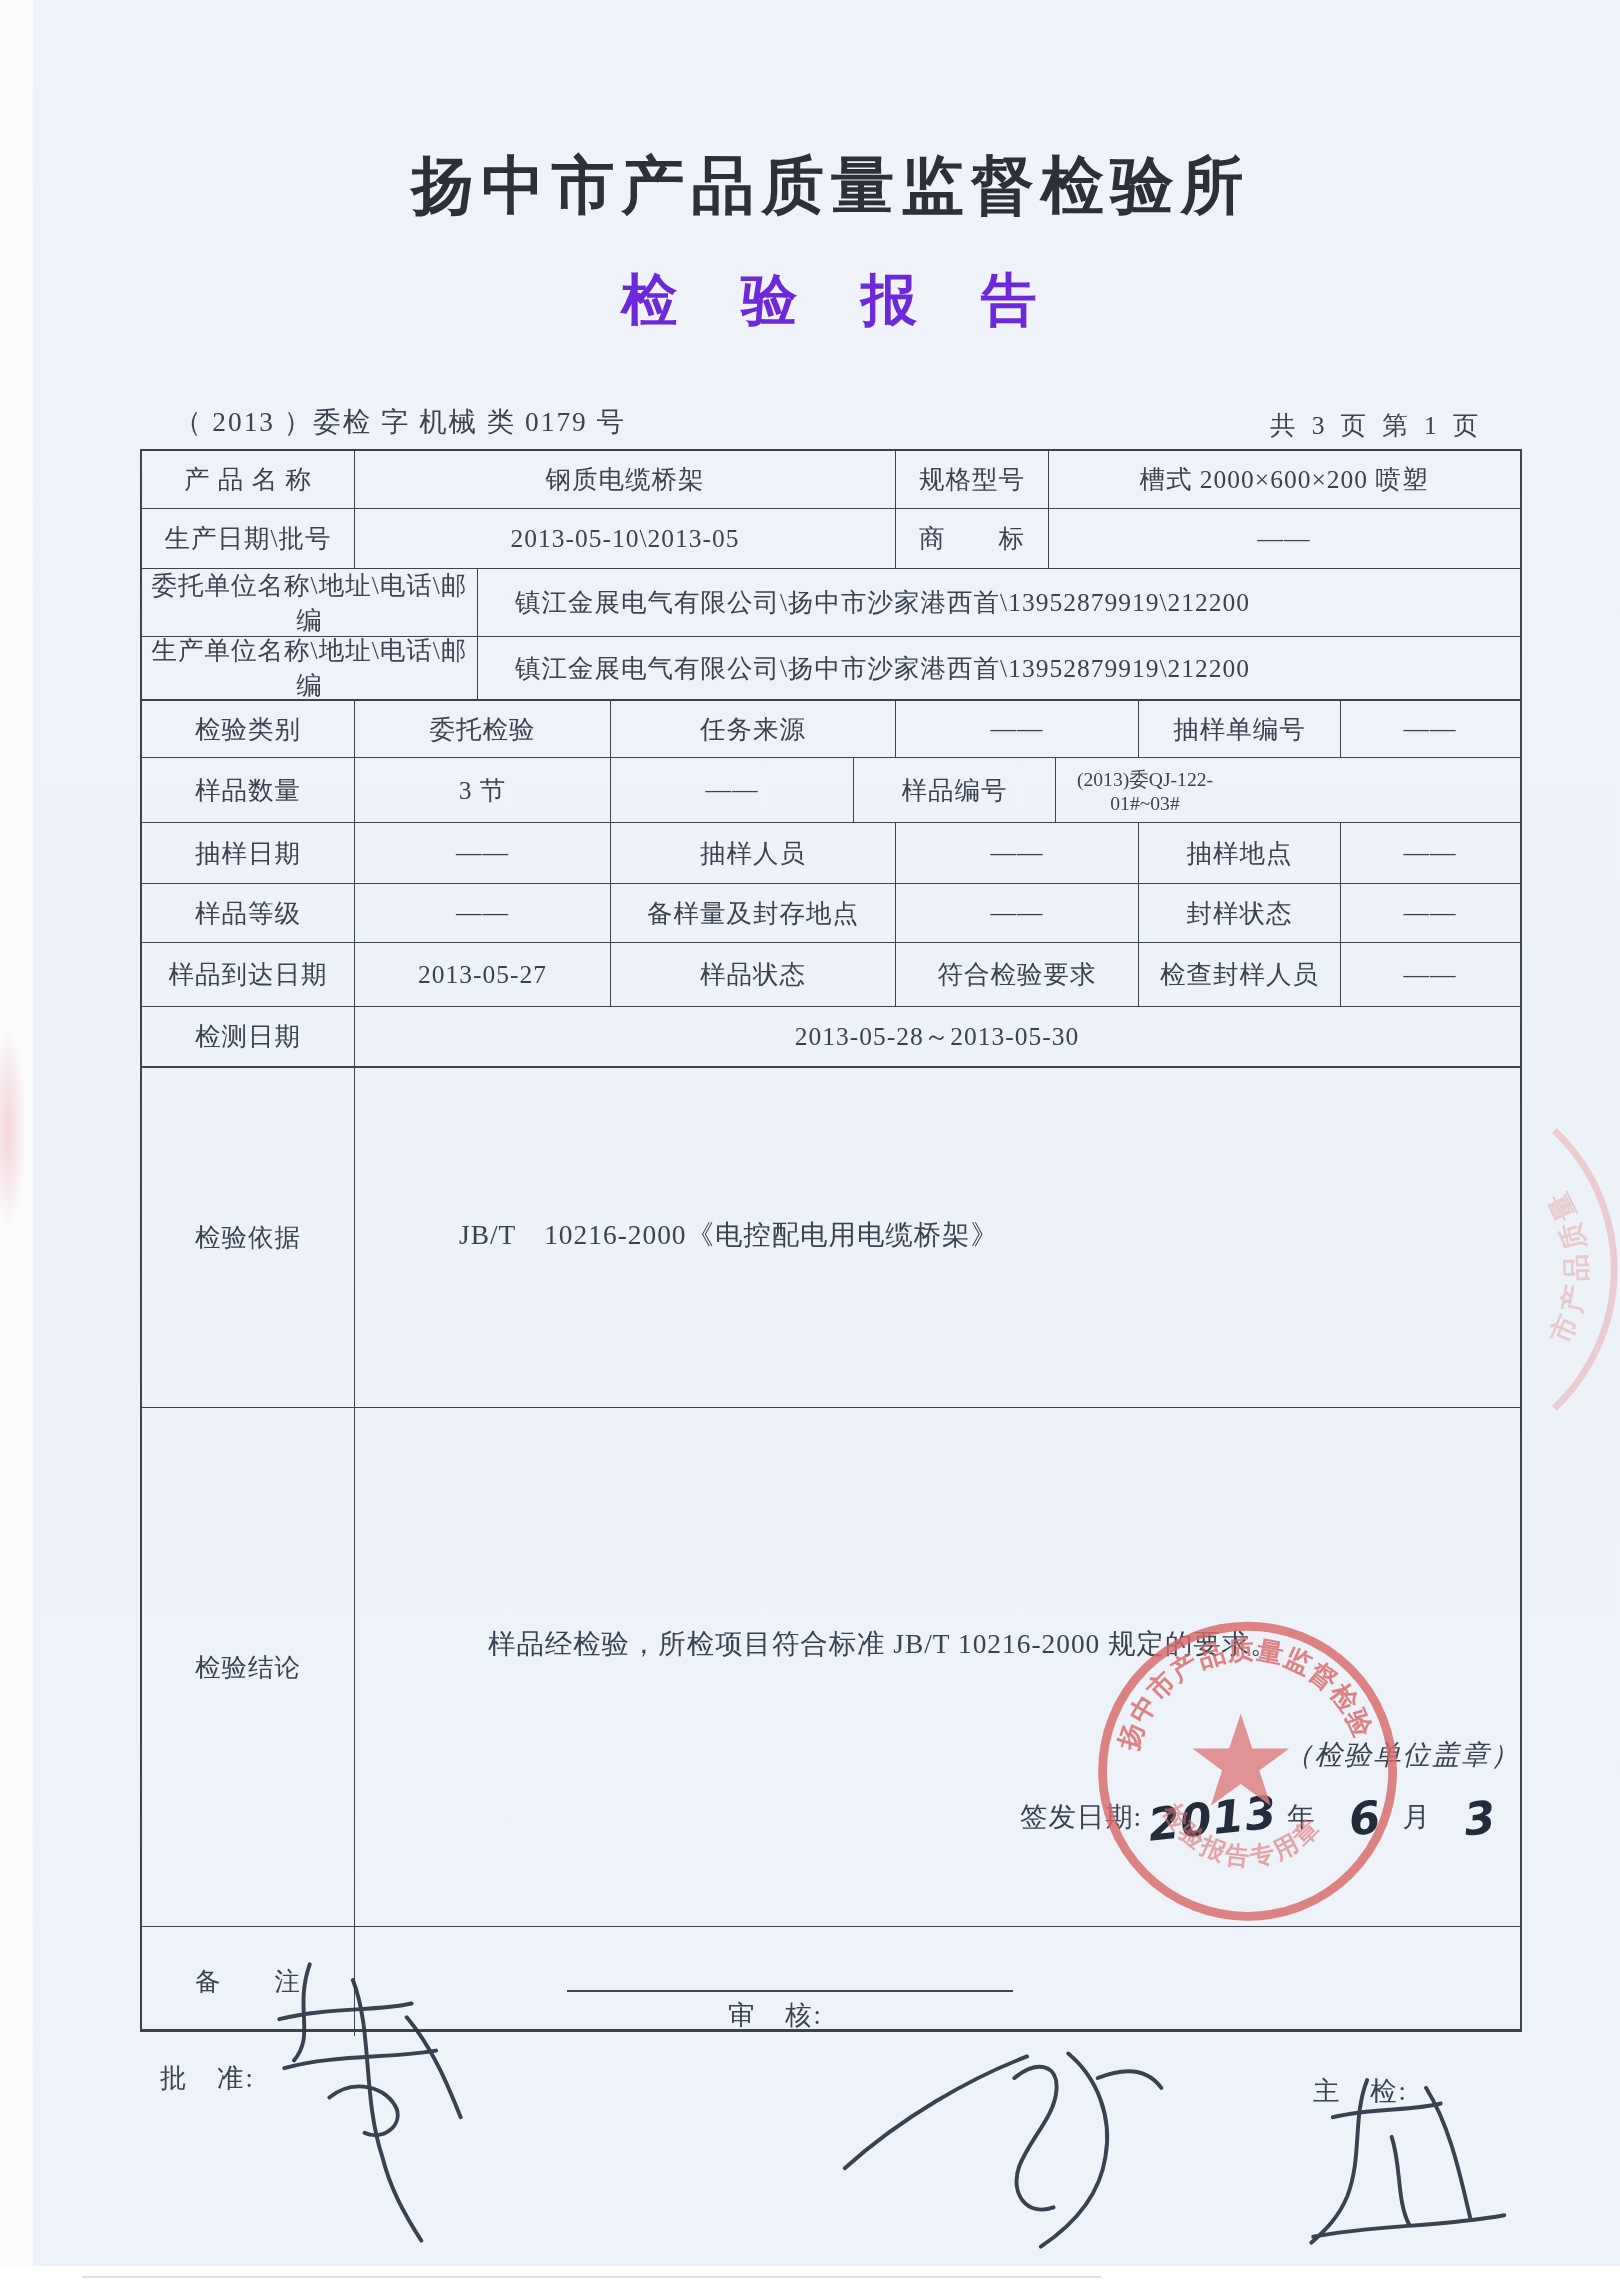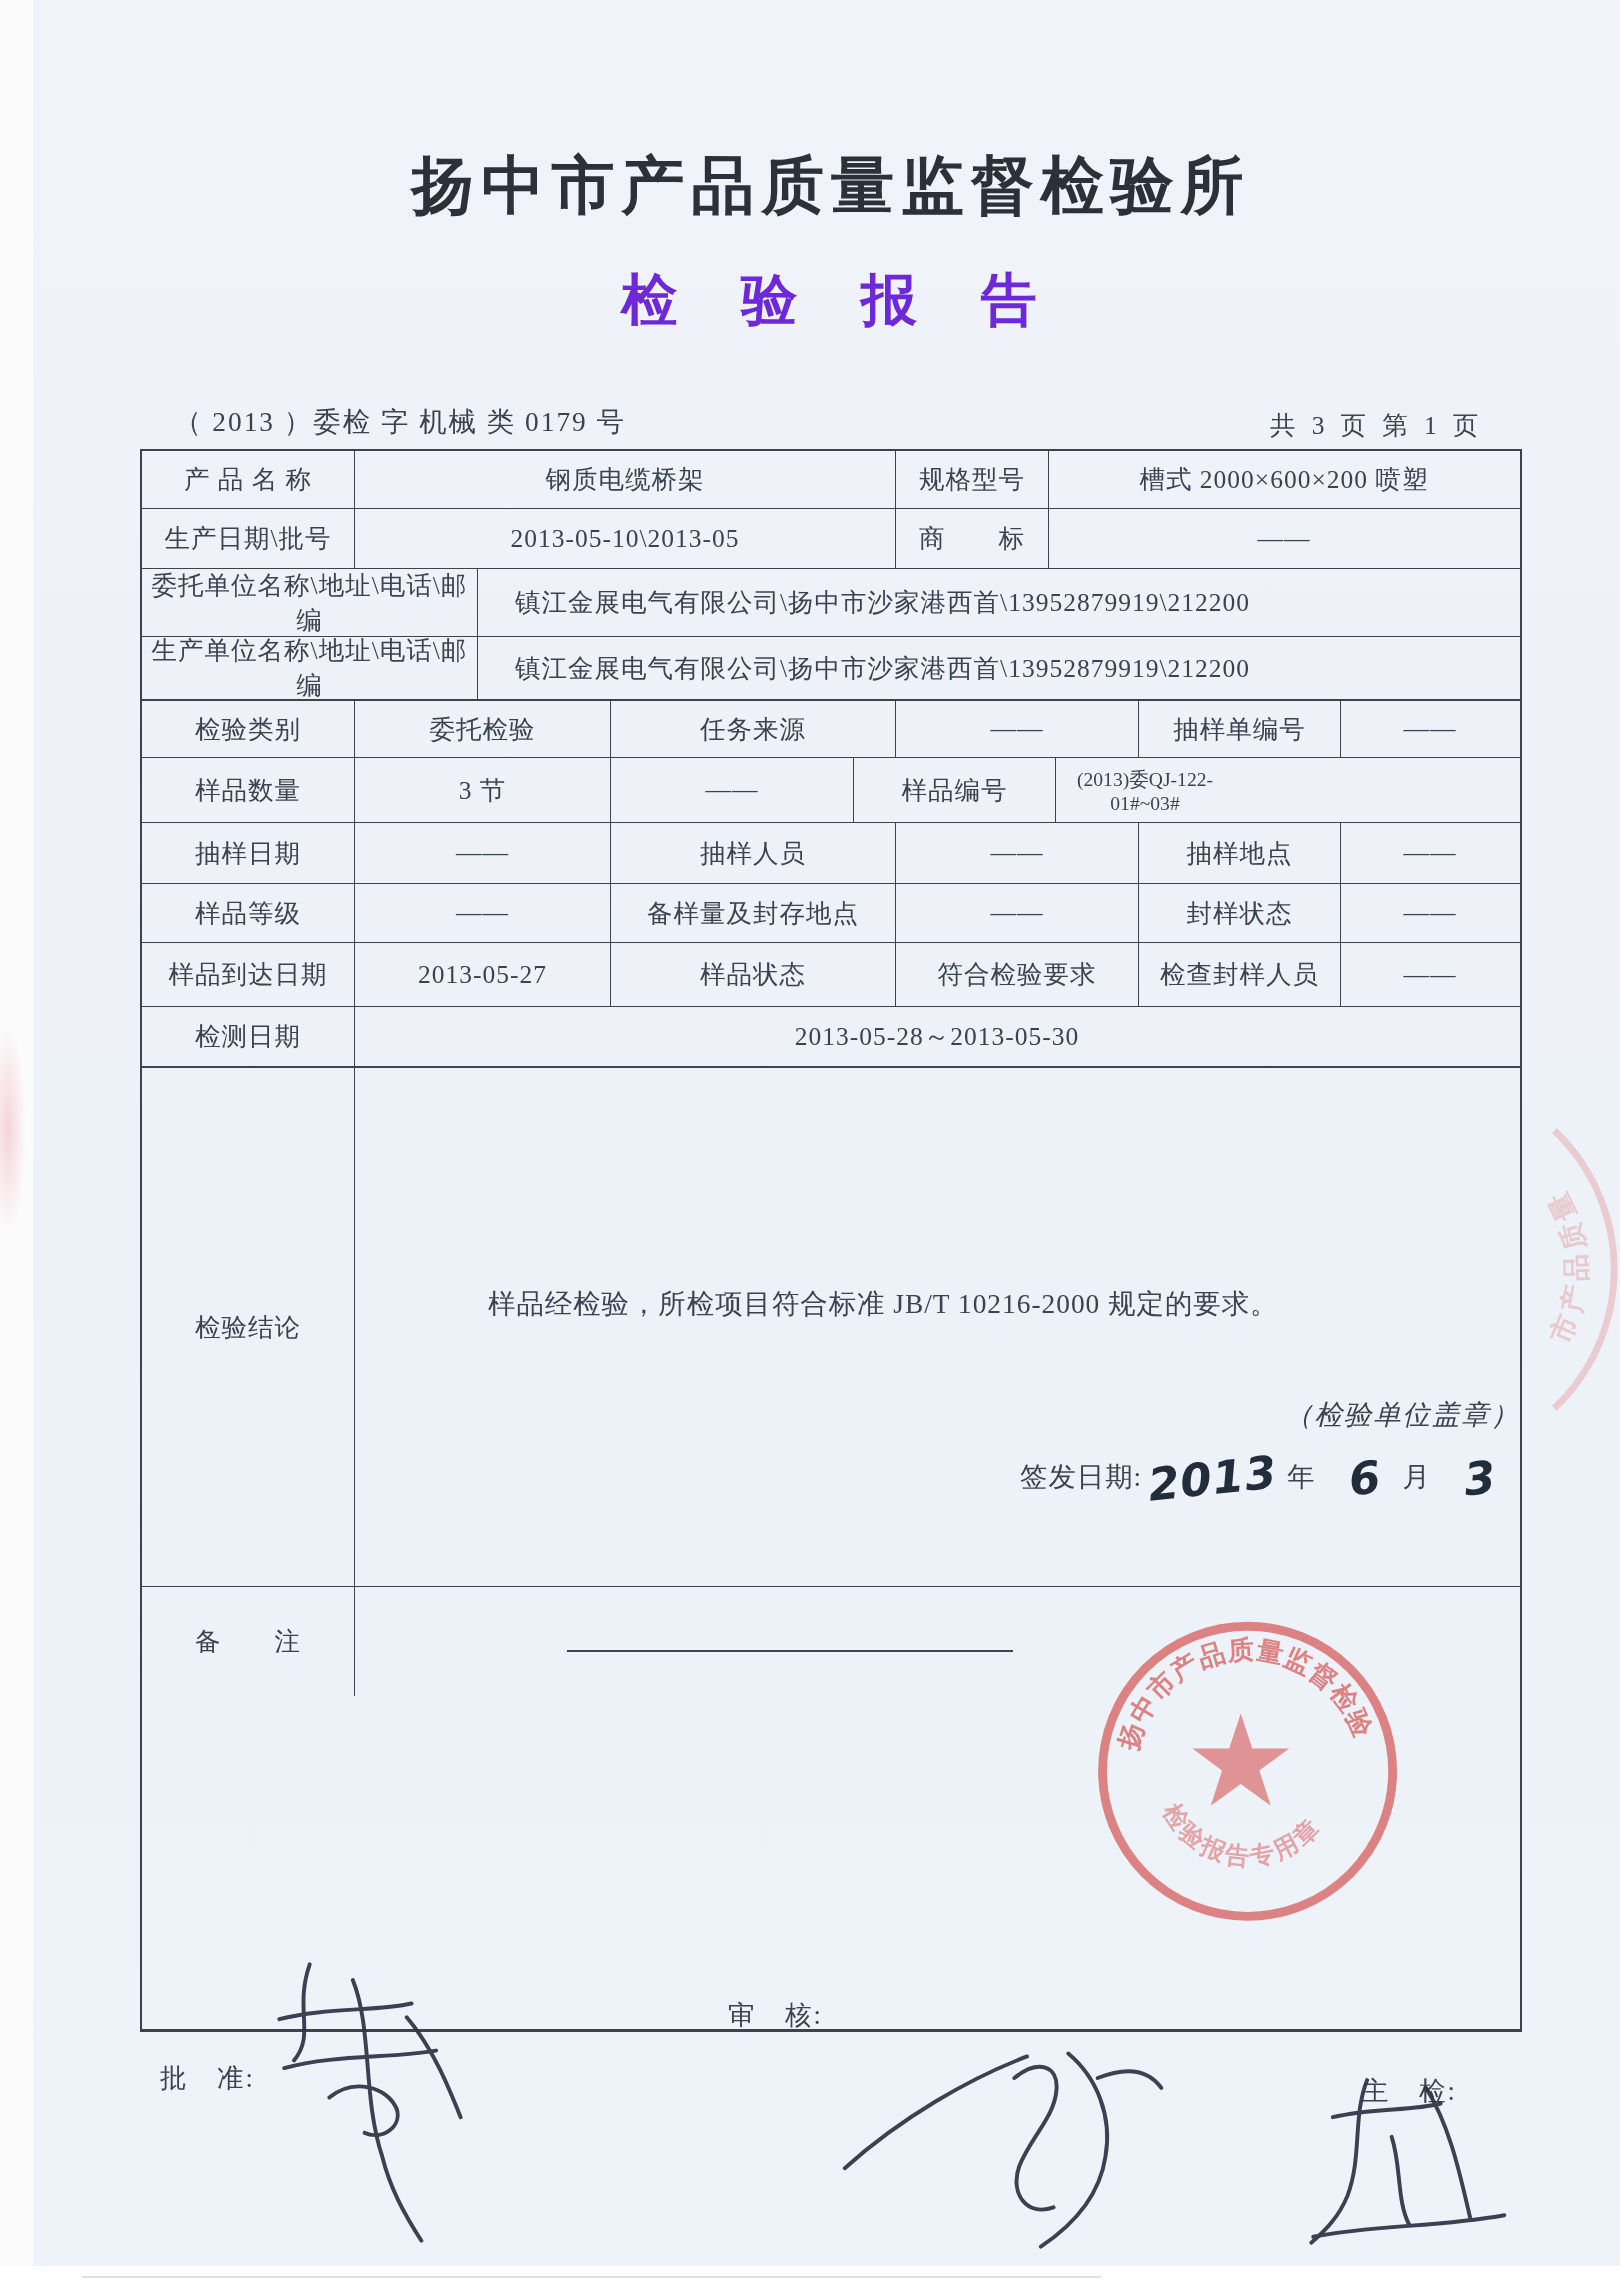--- a/index.html
+++ b/index.html
@@ -130,41 +130,45 @@
       <div class="cell" style="width:243px">符合检验要求</div>
       <div class="cell" style="width:202px">检查封样人员</div>
       <div class="cell" style="width:178px">——</div>
     </div>
 
     <div class="trow thick" style="height:61px">
       <div class="cell" style="width:213px">检测日期</div>
       <div class="cell" style="width:1164px">2013-05-28～2013-05-30</div>
     </div>
 
+    <div class="trow" style="height:340px">
+      <div class="cell" style="width:213px">检验依据</div>
+      <div class="cell basis-value" style="width:1164px">JB/T　10216-2000《电控配电用电缆桥架》</div>
+    </div>
 
     <div class="trow" style="height:519px">
       <div class="cell" style="width:213px">检验结论</div>
       <div class="cell rel" style="width:1164px">
         <div class="concl-text">样品经检验，所检项目符合标准 JB/T 10216-2000 规定的要求。</div>
         <div class="stamp-note">（检验单位盖章）</div>
         <div class="issue-line"><span>签发日期:</span><span class="hw yr">2013</span><span>年</span><span class="hw mo">6</span><span>月</span><span class="hw dy">3</span></div>
       </div>
     </div>
 
     <div class="trow" style="height:109px">
       <div class="cell" style="width:213px">备　　注</div>
       <div class="cell rel" style="width:1164px">
         <div class="remark-underline"></div>
       </div>
     </div>
   </div>
 
   <div class="sig-label" style="left:160px;top:2060px">批　准:</div>
   <div class="sig-label" style="left:728px;top:1997px">审　核:</div>
-  <div class="sig-label" style="left:1362px;top:2073px">主　检:</div>
+  <div class="sig-label" style="left:1313px;top:2073px">主　检:</div>
 
   <svg class="overlay" viewBox="0 0 1653 2338" xmlns="http://www.w3.org/2000/svg">
 
     <g opacity="0.82">
       <circle cx="1273" cy="1807" r="148" fill="none" stroke="#d96a6a" stroke-width="9"></circle>
       <polygon fill="#de7f7f" points="1266,1748 1277.8,1783.8 1315.5,1783.9 1285,1806.2 1296.6,1842.1 1266,1820 1235.4,1842.1 1247,1806.2 1216.6,1783.9 1254.2,1783.8"></polygon>
       <defs>
         <path id="stampTopArc" d="M1159.8,1787 A115,115 0 0 1 1386.2,1787" fill="none"></path>
         <path id="stampBottomArc" d="M1183.7,1839.5 A95,95 0 0 0 1362.3,1839.5" fill="none"></path>
         <path id="edgeStampArc" d="M1589,1386.8 A160,160 0 0 0 1589,1203.2" fill="none"></path>

